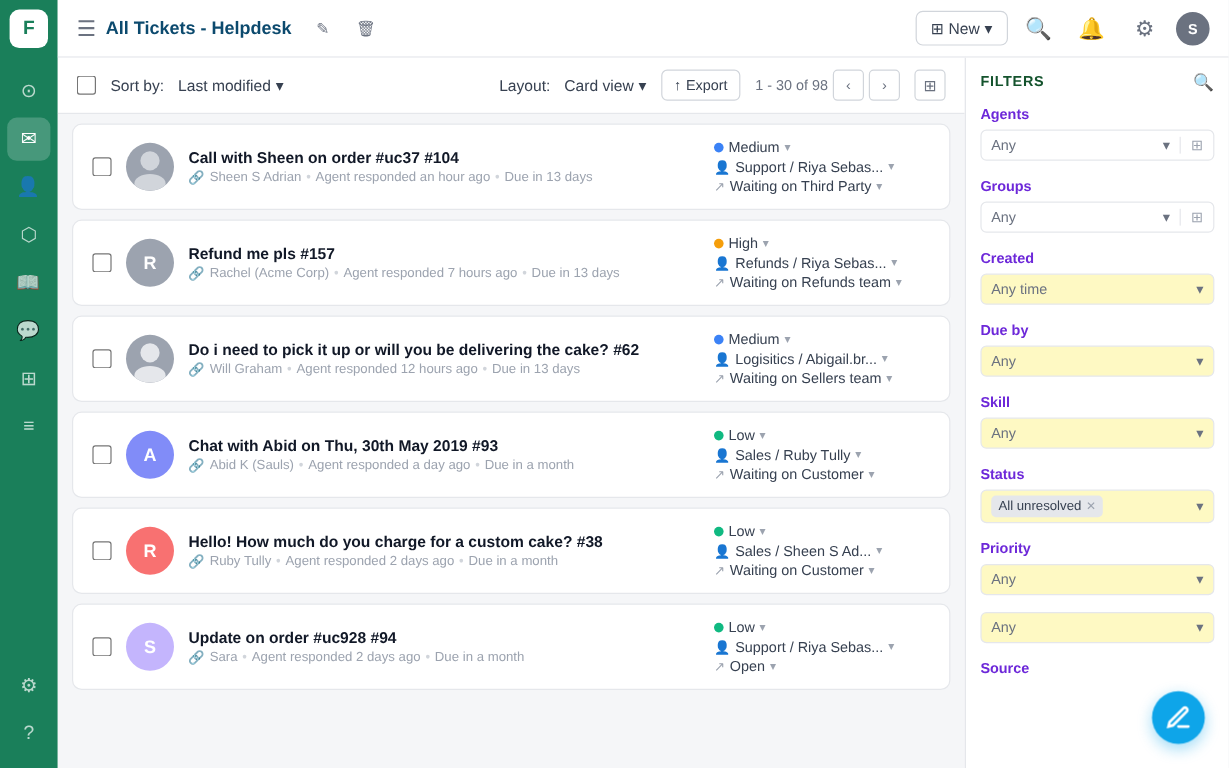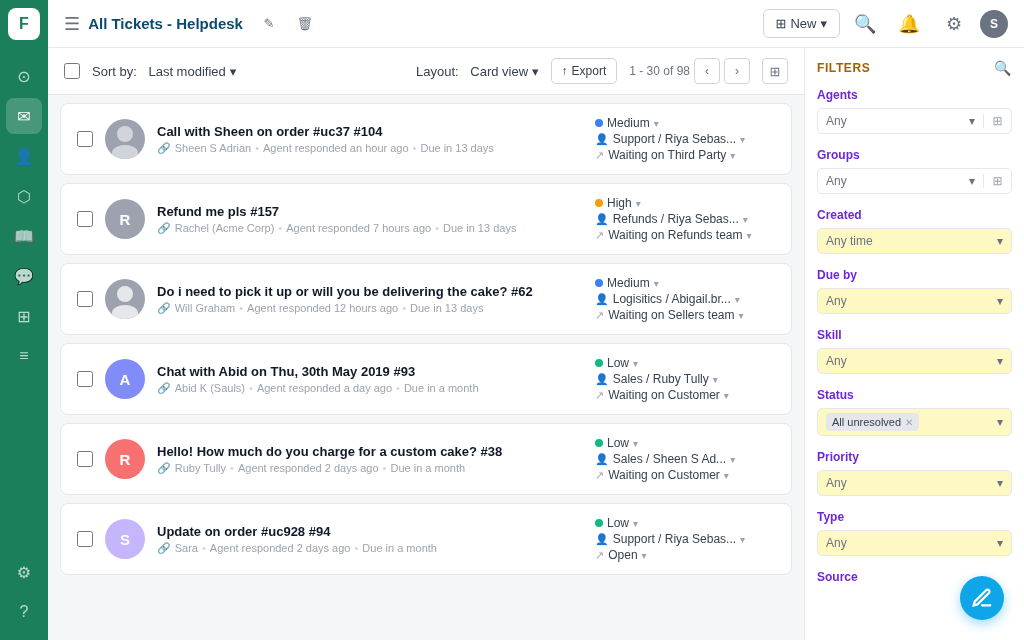--- a/index.html
+++ b/index.html
@@ -226,21 +226,21 @@
       background: #fff;
       border-left: 1px solid #e5e7eb;
       overflow-y: auto;
       flex-shrink: 0;
       padding: 12px;
     }
     .filters-header {
       display: flex; align-items: center; justify-content: space-between;
       margin-bottom: 12px;
     }
-    .filters-title { font-size: 12px; font-weight: 700; color: #a16207; letter-spacing: 0.05em; text-transform: uppercase; }
+    .filters-title { font-size: 12px; font-weight: 700; color: #14532d; letter-spacing: 0.05em; text-transform: uppercase; }
     .filter-search-icon { color: #9ca3af; cursor: pointer; font-size: 14px; }
 
     .filter-section { margin-bottom: 14px; }
     .filter-label { font-size: 12px; font-weight: 600; color: #6d28d9; margin-bottom: 6px; }
     .filter-select-with-icon {
       display: flex; align-items: center;
       border: 1px solid #e5e7eb;
       border-radius: 5px;
       overflow: hidden;
     }
@@ -644,21 +644,20 @@
 
       <div class="filter-section">
         <div class="filter-label">Priority</div>
         <div class="filter-dropdown">
           <span>Any</span>
           <span>▾</span>
         </div>
       </div>
 
       <div class="filter-section">
-        <div class="filter-label">Type</div>
         <div class="filter-dropdown">
           <span>Any</span>
           <span>▾</span>
         </div>
       </div>
 
       <div class="filter-section">
         <div class="filter-label">Source</div>
       </div>
     </div>

